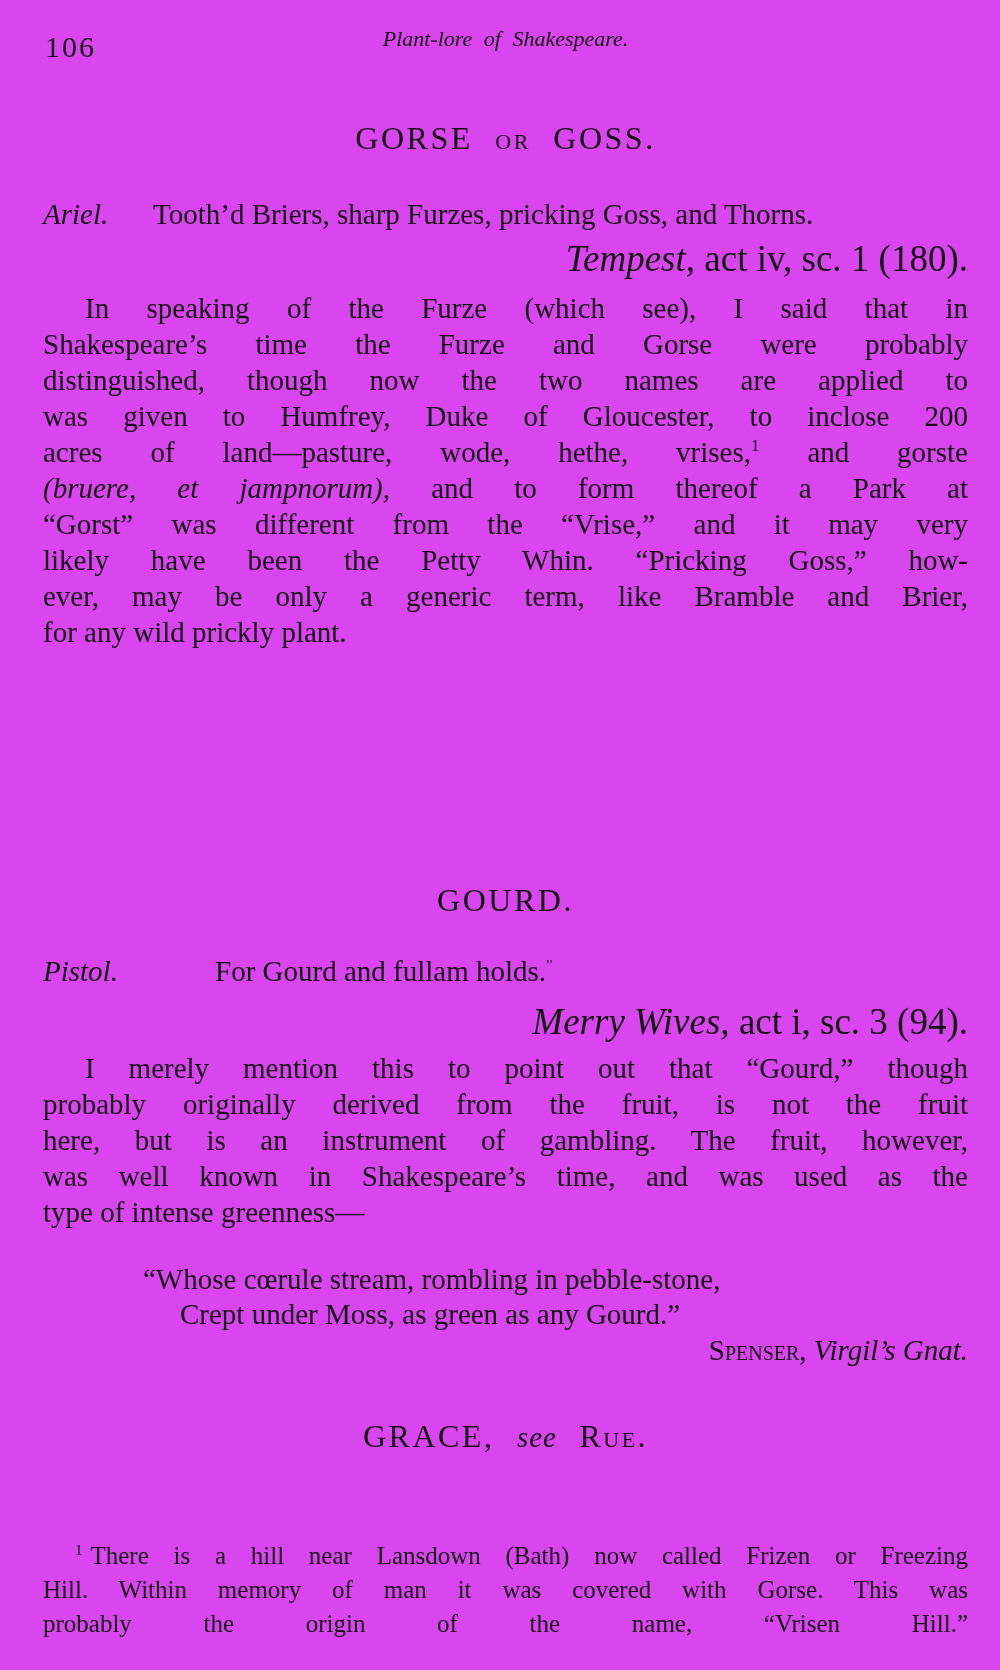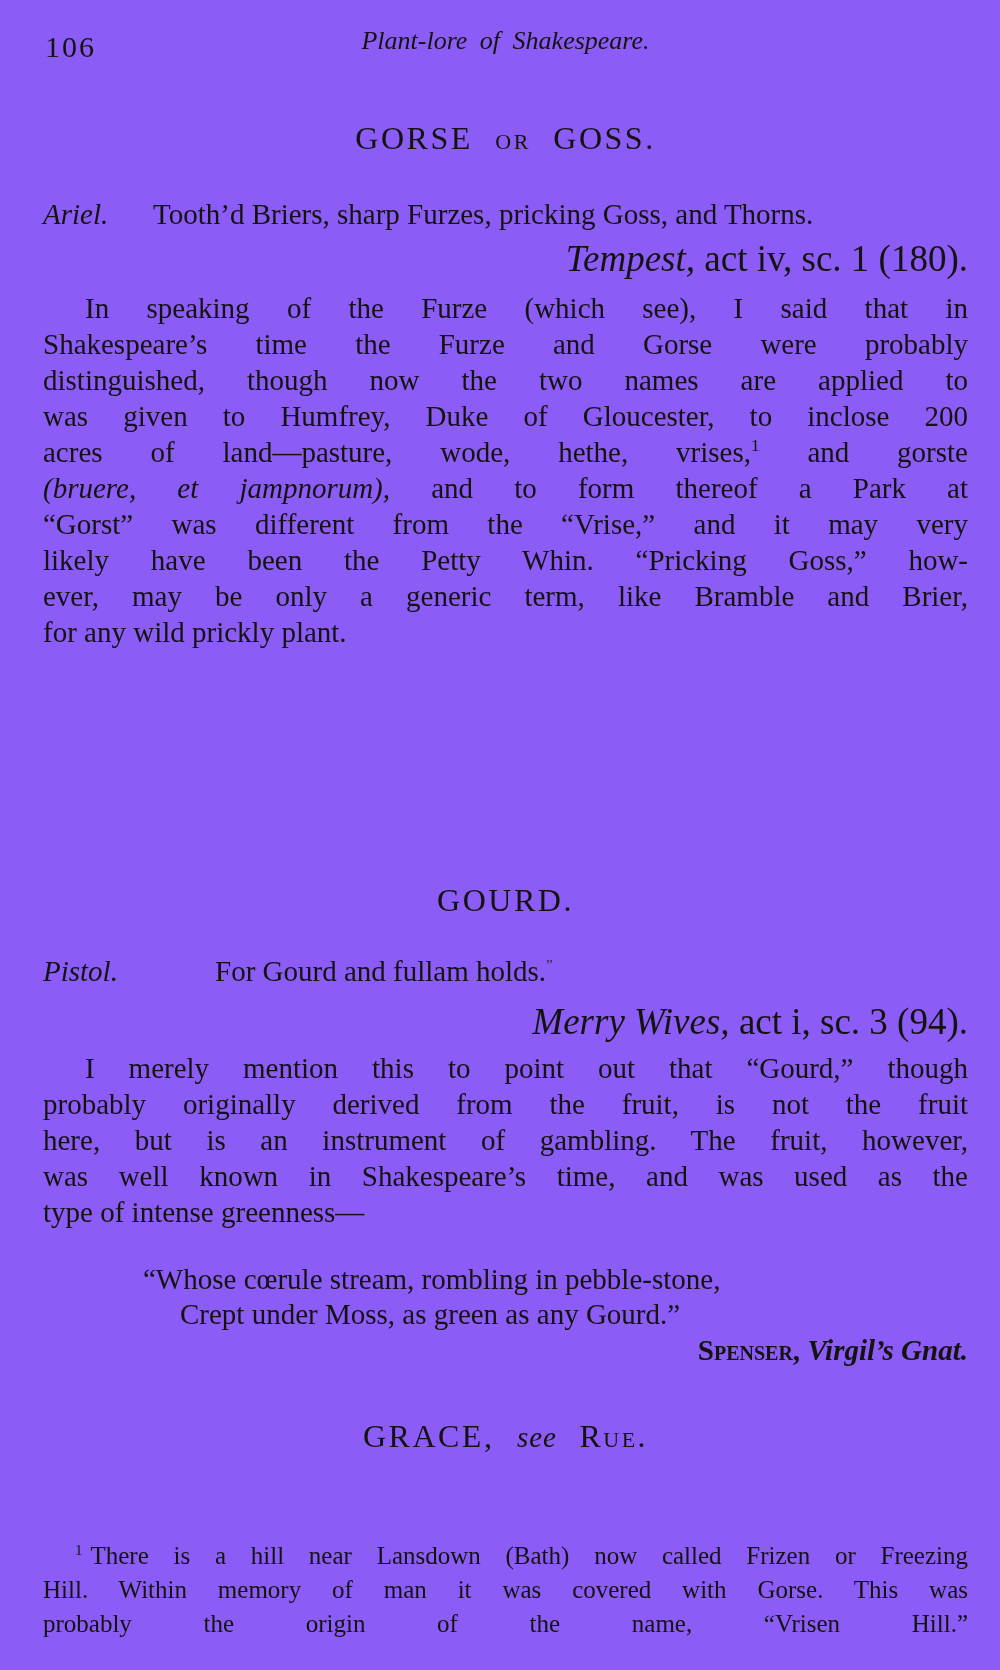--- a/index.html
+++ b/index.html
@@ -1,28 +1,28 @@
 <!DOCTYPE html>
 <html><head>
 <meta charset="utf-8">
 <style>
   html,body{margin:0;padding:0;background:#e8e8e8;}
   .page{
     position:relative;
     width:1000px;height:1670px;
-    background:#8b5cf6;
+    background:#d946ef;
     color:#151310;
     font-family:"Liberation Serif", "DejaVu Serif", serif;
     overflow:hidden;
   }
   .blk{position:absolute;left:43px;width:925px;}
   
   .header{top:26px;height:44px;}
   .pageno{position:absolute;left:2px;top:4px;font-size:30px;letter-spacing:2px;}
-  .running-title{text-align:center;font-style:italic;font-size:26px;word-spacing:6px;}
+  .running-title{text-align:center;font-style:italic;font-size:22px;word-spacing:6px;}
   
   .sec-head{text-align:center;font-size:32px;letter-spacing:2.5px;word-spacing:12px;}
   .sc{font-variant:small-caps;text-transform:lowercase;}
   .sc2{font-variant:small-caps;}
   
   .epi{font-size:29px;}
   .speaker{font-style:italic;display:inline-block;}
   .spk-w1{width:110px;}
   .spk-w2{width:172px;}
   .epi-src{text-align:right;font-size:37px;padding-right:2px;}
@@ -95,21 +95,21 @@
   <div class="blk para" style="top:1050px;">
     <div class="jline ind"><span>I merely mention this to point out that “Gourd,” though</span></div>
     <div class="jline"><span>probably originally derived from the fruit, is not the fruit</span></div>
     <div class="jline"><span>here, but is an instrument of gambling.  The fruit, however,</span></div>
     <div class="jline"><span>was well known in Shakespeare’s time, and was used as the</span></div>
     <div class="jline noj"><span>type of intense greenness—</span></div>
   </div>
 
   <div class="blk verse-line v1" style="top:1262px;"><span>“Whose cœrule stream, rombling in pebble-stone,</span></div>
   <div class="blk verse-line v2" style="top:1297px;"><span>Crept under Moss, as green as any Gourd.”</span></div>
-  <div class="blk verse-attr" style="top:1334px;font-weight:bold;">
+  <div class="blk verse-attr" style="top:1334px;">
     <span class="sc2">Spenser,</span><span class="it"> Virgil’s Gnat.</span>
   </div>
 
   <div class="blk sec-head" style="top:1418px;">
     <span>GRACE,</span>
     <span class="it" style="letter-spacing:1px;font-size:29px;">see</span>
     <span class="sc2">Rue.</span>
   </div>
 
   <div class="blk fnote" style="top:1512px;">

